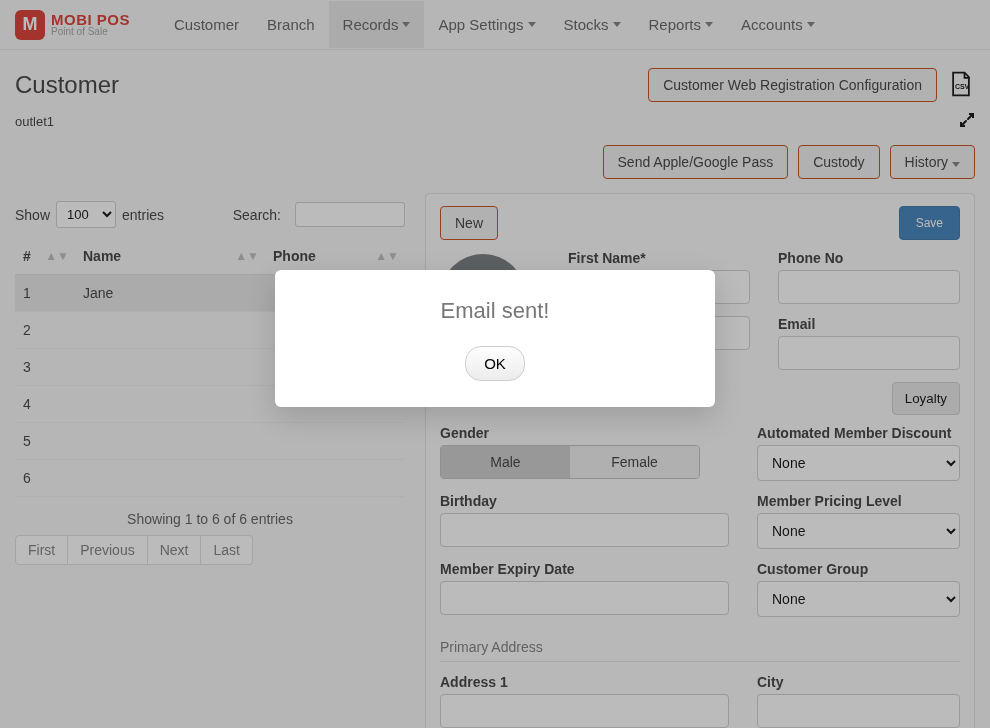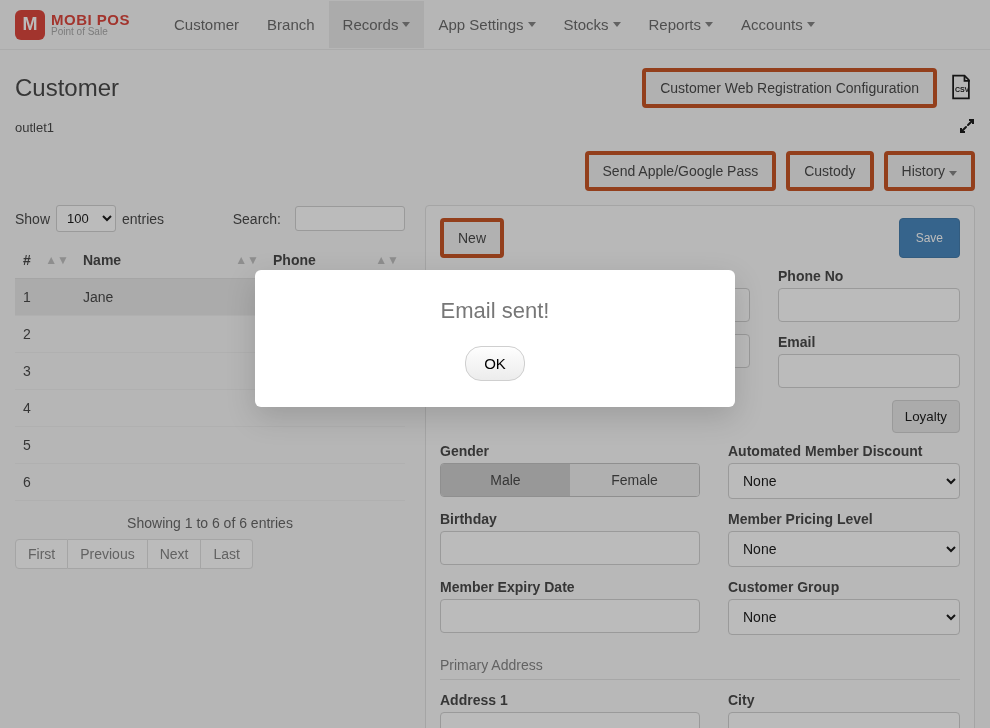--- a/index.html
+++ b/index.html
@@ -14,36 +14,36 @@
     .brand-sub { color:#9e9e9e; font-size:10px; }
     .navitems { display:flex; gap:0; }
     .navitem { padding: 15px 14px; color:#595959; cursor:pointer; display:flex; align-items:center; gap:4px; font-size:15px; }
     .navitem.active { background:#e7e7e7; }
     .caret-down { width:0;height:0;border-left:4px solid transparent;border-right:4px solid transparent;border-top:5px solid #777; display:inline-block; }
 
     
     .page-head { display:flex; align-items:center; justify-content:space-between; padding:18px 15px 8px 15px; }
     .page-title { font-size:24px; font-weight:400; color:#333; }
     .page-head-right { display:flex; align-items:center; gap:10px; }
-    .btn { background:#f0f0f0; border:4px solid #c2410c; border-radius:4px; padding:8px 14px; font-size:14px; color:#333; cursor:pointer;text-align:center; }
+    .btn { background:#f0f0f0; border:1px solid #c2410c; border-radius:4px; padding:8px 14px; font-size:14px; color:#333; cursor:pointer;text-align:center; }
     .csv-icon svg { width:28px; height:28px; }
 
     .subhead { padding: 2px 15px 8px 15px; display:flex; justify-content:space-between; align-items:center; }
     .outlet { font-size:13px; color:#333; }
     .expand-icon { cursor:pointer; }
 
     .actionrow { display:flex; justify-content:flex-end; gap:10px; padding: 6px 15px 10px 15px; }
 
     
     .main { display:flex; padding: 4px 15px 15px 15px; gap:20px; }
     .left { width:390px; }
     .right { flex:1; border:1px solid #ddd; border-radius:4px; background:#fafafa; padding:12px 14px; }
 
     
-    .dt-controls { display:flex; justify-content:space-between; align-items:center; margin-bottom:10px; }
+    .dt-controls { display:flex; justify-content:space-between; align-items:center; margin-bottom:10px;margin-top:8px; }
     .dt-length { display:flex; align-items:center; gap:6px; }
     .dt-length select { padding:4px 10px 4px 6px; border:1px solid #ccc; border-radius:3px; font-size:13px; background:#fff; }
     .dt-search { display:flex; align-items:center; gap:14px; }
     .dt-search input { width:110px; padding:4px 6px; border:1px solid #ccc; border-radius:3px; }
 
     
     table.dt { width:100%; border-collapse:collapse; }
     table.dt th { text-align:left; padding:10px 8px; border-bottom:1px solid #ddd; font-weight:700; font-size:14px; position:relative; }
     table.dt th .sort { position:absolute; right:6px; top:50%; transform:translateY(-50%); color:#bbb; font-size:12px; display:flex; flex-direction:column; line-height:6px; }
     table.dt td { padding:10px 8px; border-bottom:1px solid #eee; }
@@ -64,25 +64,25 @@
     .fgroup input, .fgroup select { width:100%; padding:8px 10px; border:1px solid #ccc; border-radius:4px; background:#fff; font-size:14px; }
     .btn-loyalty { background:#e7e7e7; border:1px solid #ccc; border-radius:4px; padding:8px 12px; cursor:pointer; }
     .gender-toggle { display:flex; border:1px solid #bcbcbc; border-radius:4px; overflow:hidden; width:260px; }
     .gender-toggle .opt { flex:1; text-align:center; padding:8px 0; cursor:pointer; background:#eee; }
     .gender-toggle .opt.active { background:#c9c9c9; }
     .section-label { grid-column: 1 / span 2; color:#777; font-size:14px; border-bottom:1px solid #e0e0e0; padding:4px 0 6px 0; margin-top:6px; }
     .with-avatar { display:grid; grid-template-columns: 100px 1fr 1fr; gap: 12px 28px; margin-bottom:12px; }
     .with-avatar .col-a { grid-column:1; grid-row:1 / span 2; }
     .with-avatar .col-b { grid-column:2; }
     .with-avatar .col-c { grid-column:3; }
-    .below-grid { display:grid; grid-template-columns: 1fr 1fr; gap: 12px 28px; }
+    .below-grid { display:grid; grid-template-columns: 1fr; gap: 12px 28px; }
 
     
     .overlay { position:absolute; inset:0; background:rgba(60,60,60,0.35); display:flex; align-items:flex-start; justify-content:center; }
-    .modal { margin-top:270px; width:480px; background:#fff; border-radius:6px; box-shadow:0 10px 30px rgba(0,0,0,0.15); padding:28px 20px 26px 20px; text-align:center; }
+    .modal { margin-top:270px; width:440px; background:#fff; border-radius:6px; box-shadow:0 10px 30px rgba(0,0,0,0.15); padding:28px 20px 26px 20px; text-align:center; }
     .modal h2 { font-weight:400; color:#777; font-size:22px; margin-bottom:22px; }
     .modal .okbtn { background:linear-gradient(#fefefe,#ececec); border:1px solid #cfcfcf; border-radius:16px; padding:8px 18px; font-size:15px; cursor:pointer; }
   </style>
 </head>
 <body>
 
 <div class="topnav">
   <div class="brand">
     <div class="brand-icon">M</div>
     <div class="brand-text">

